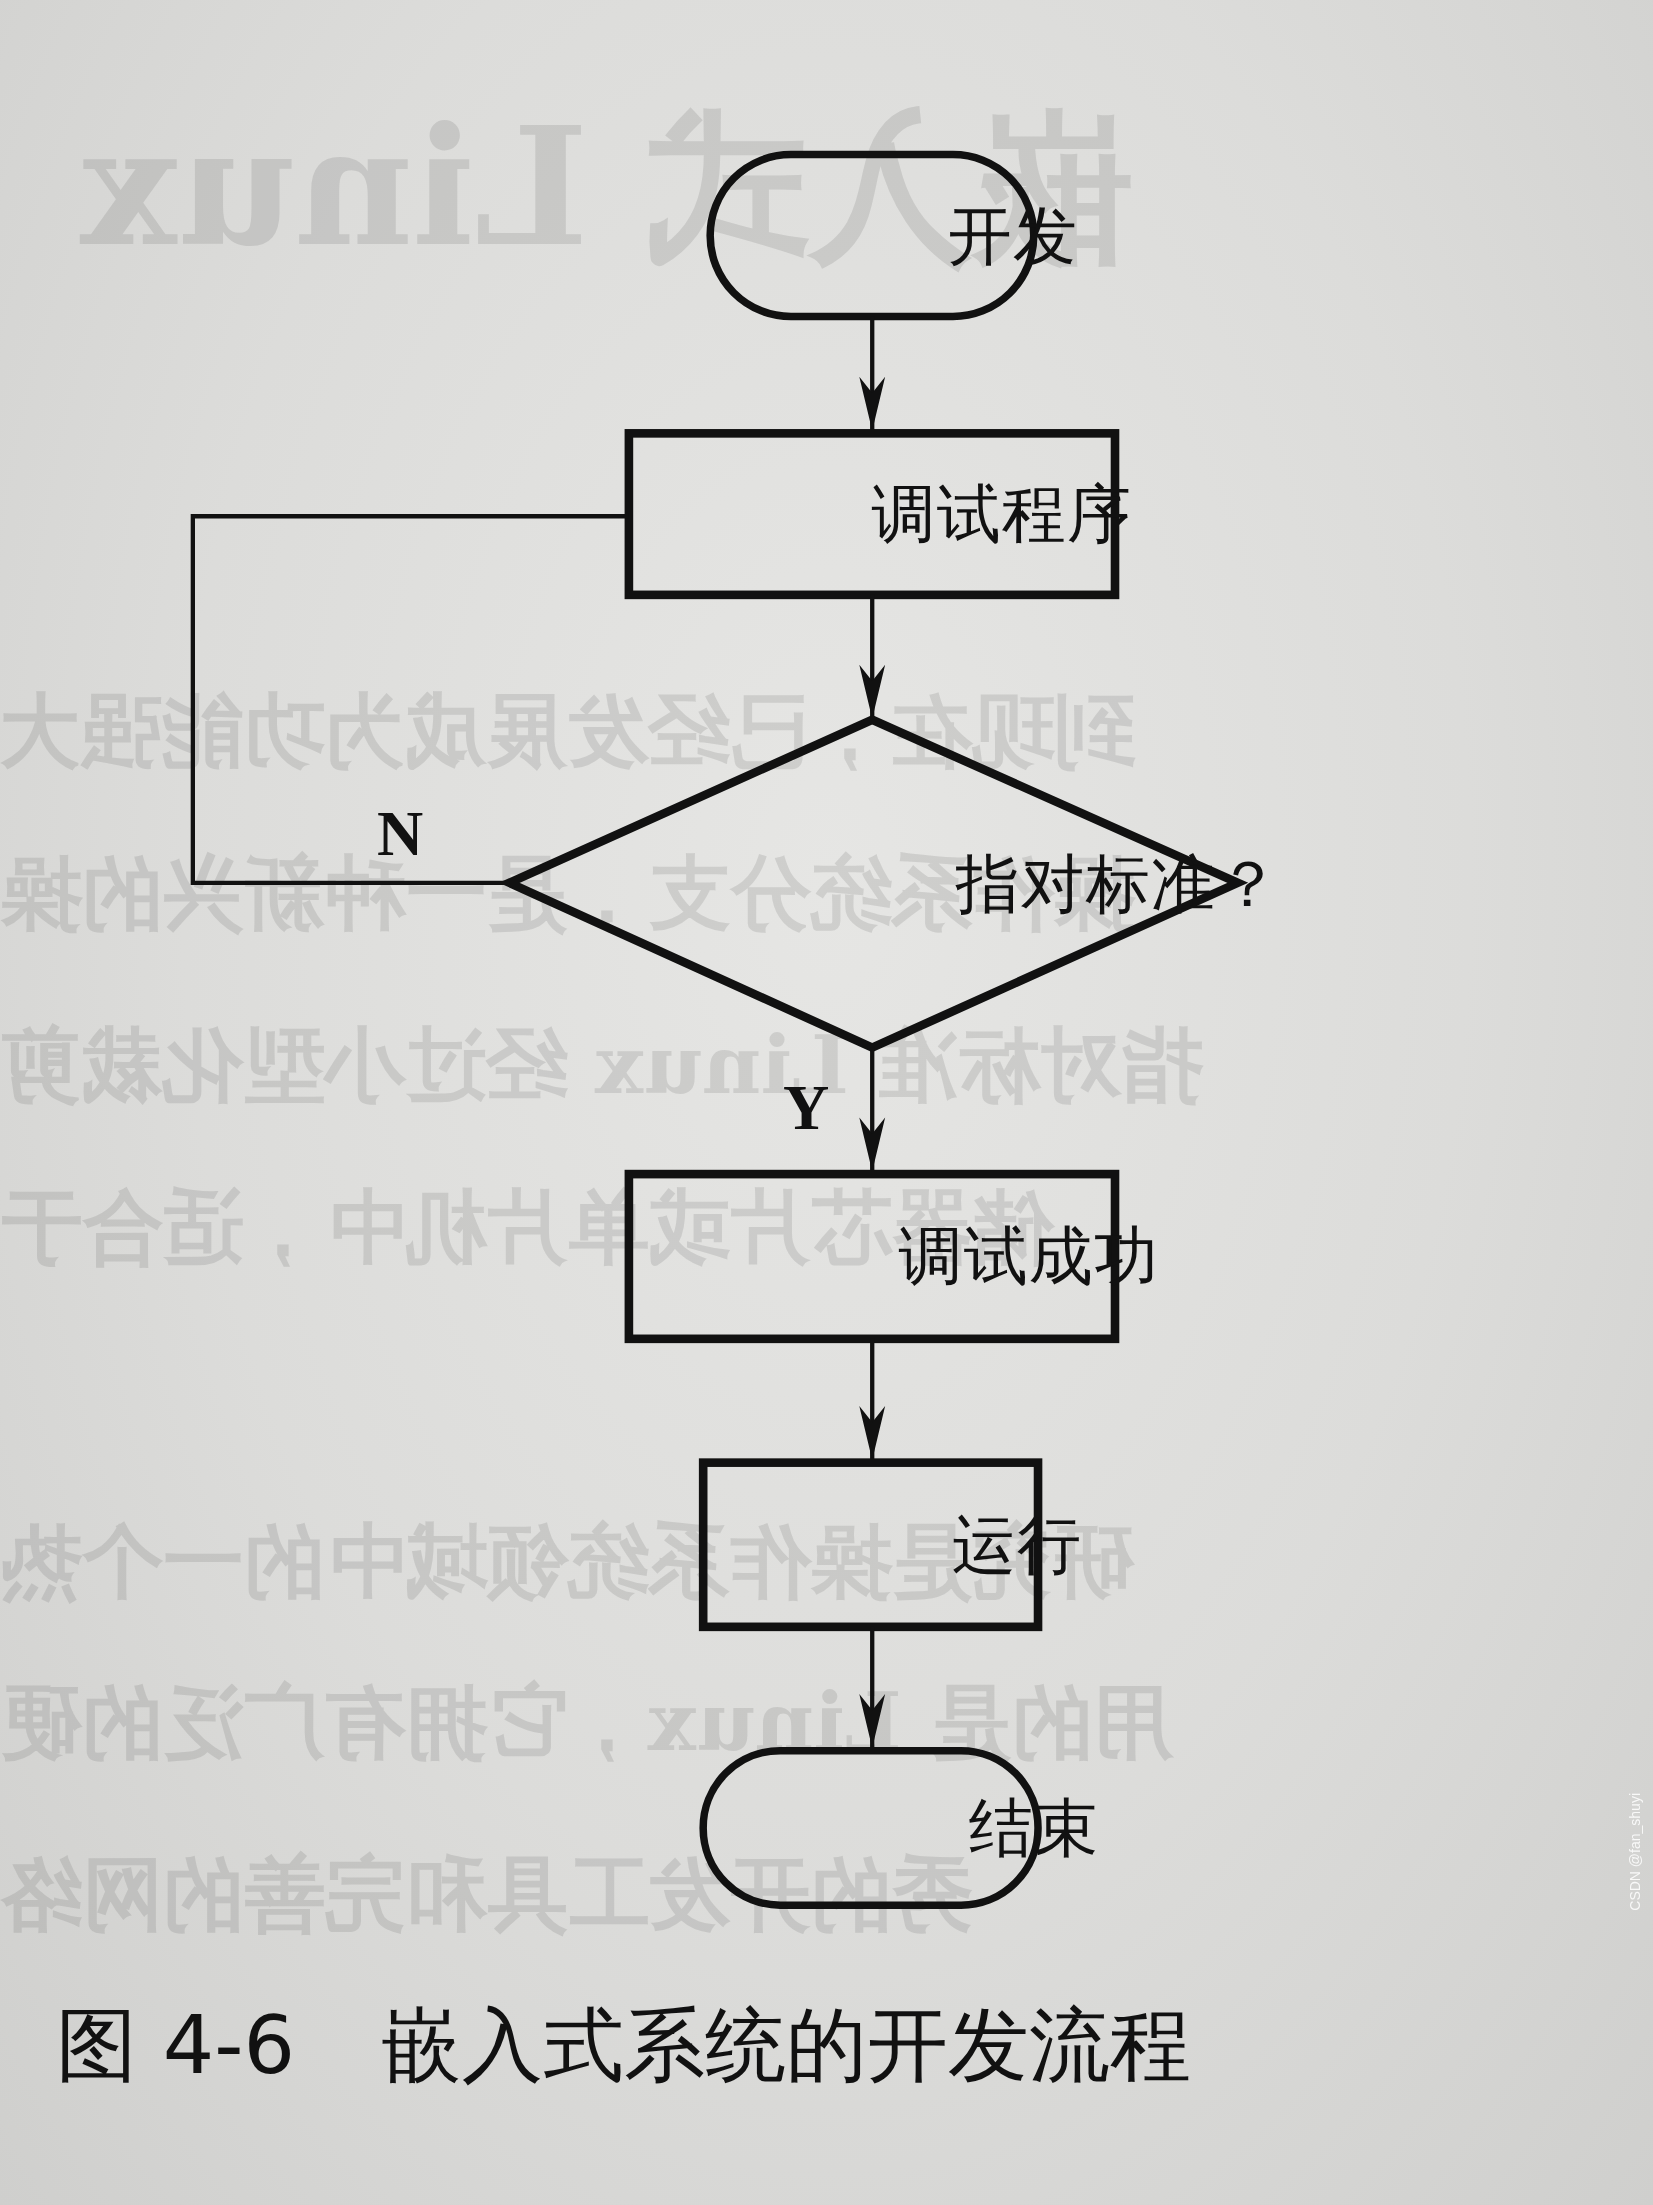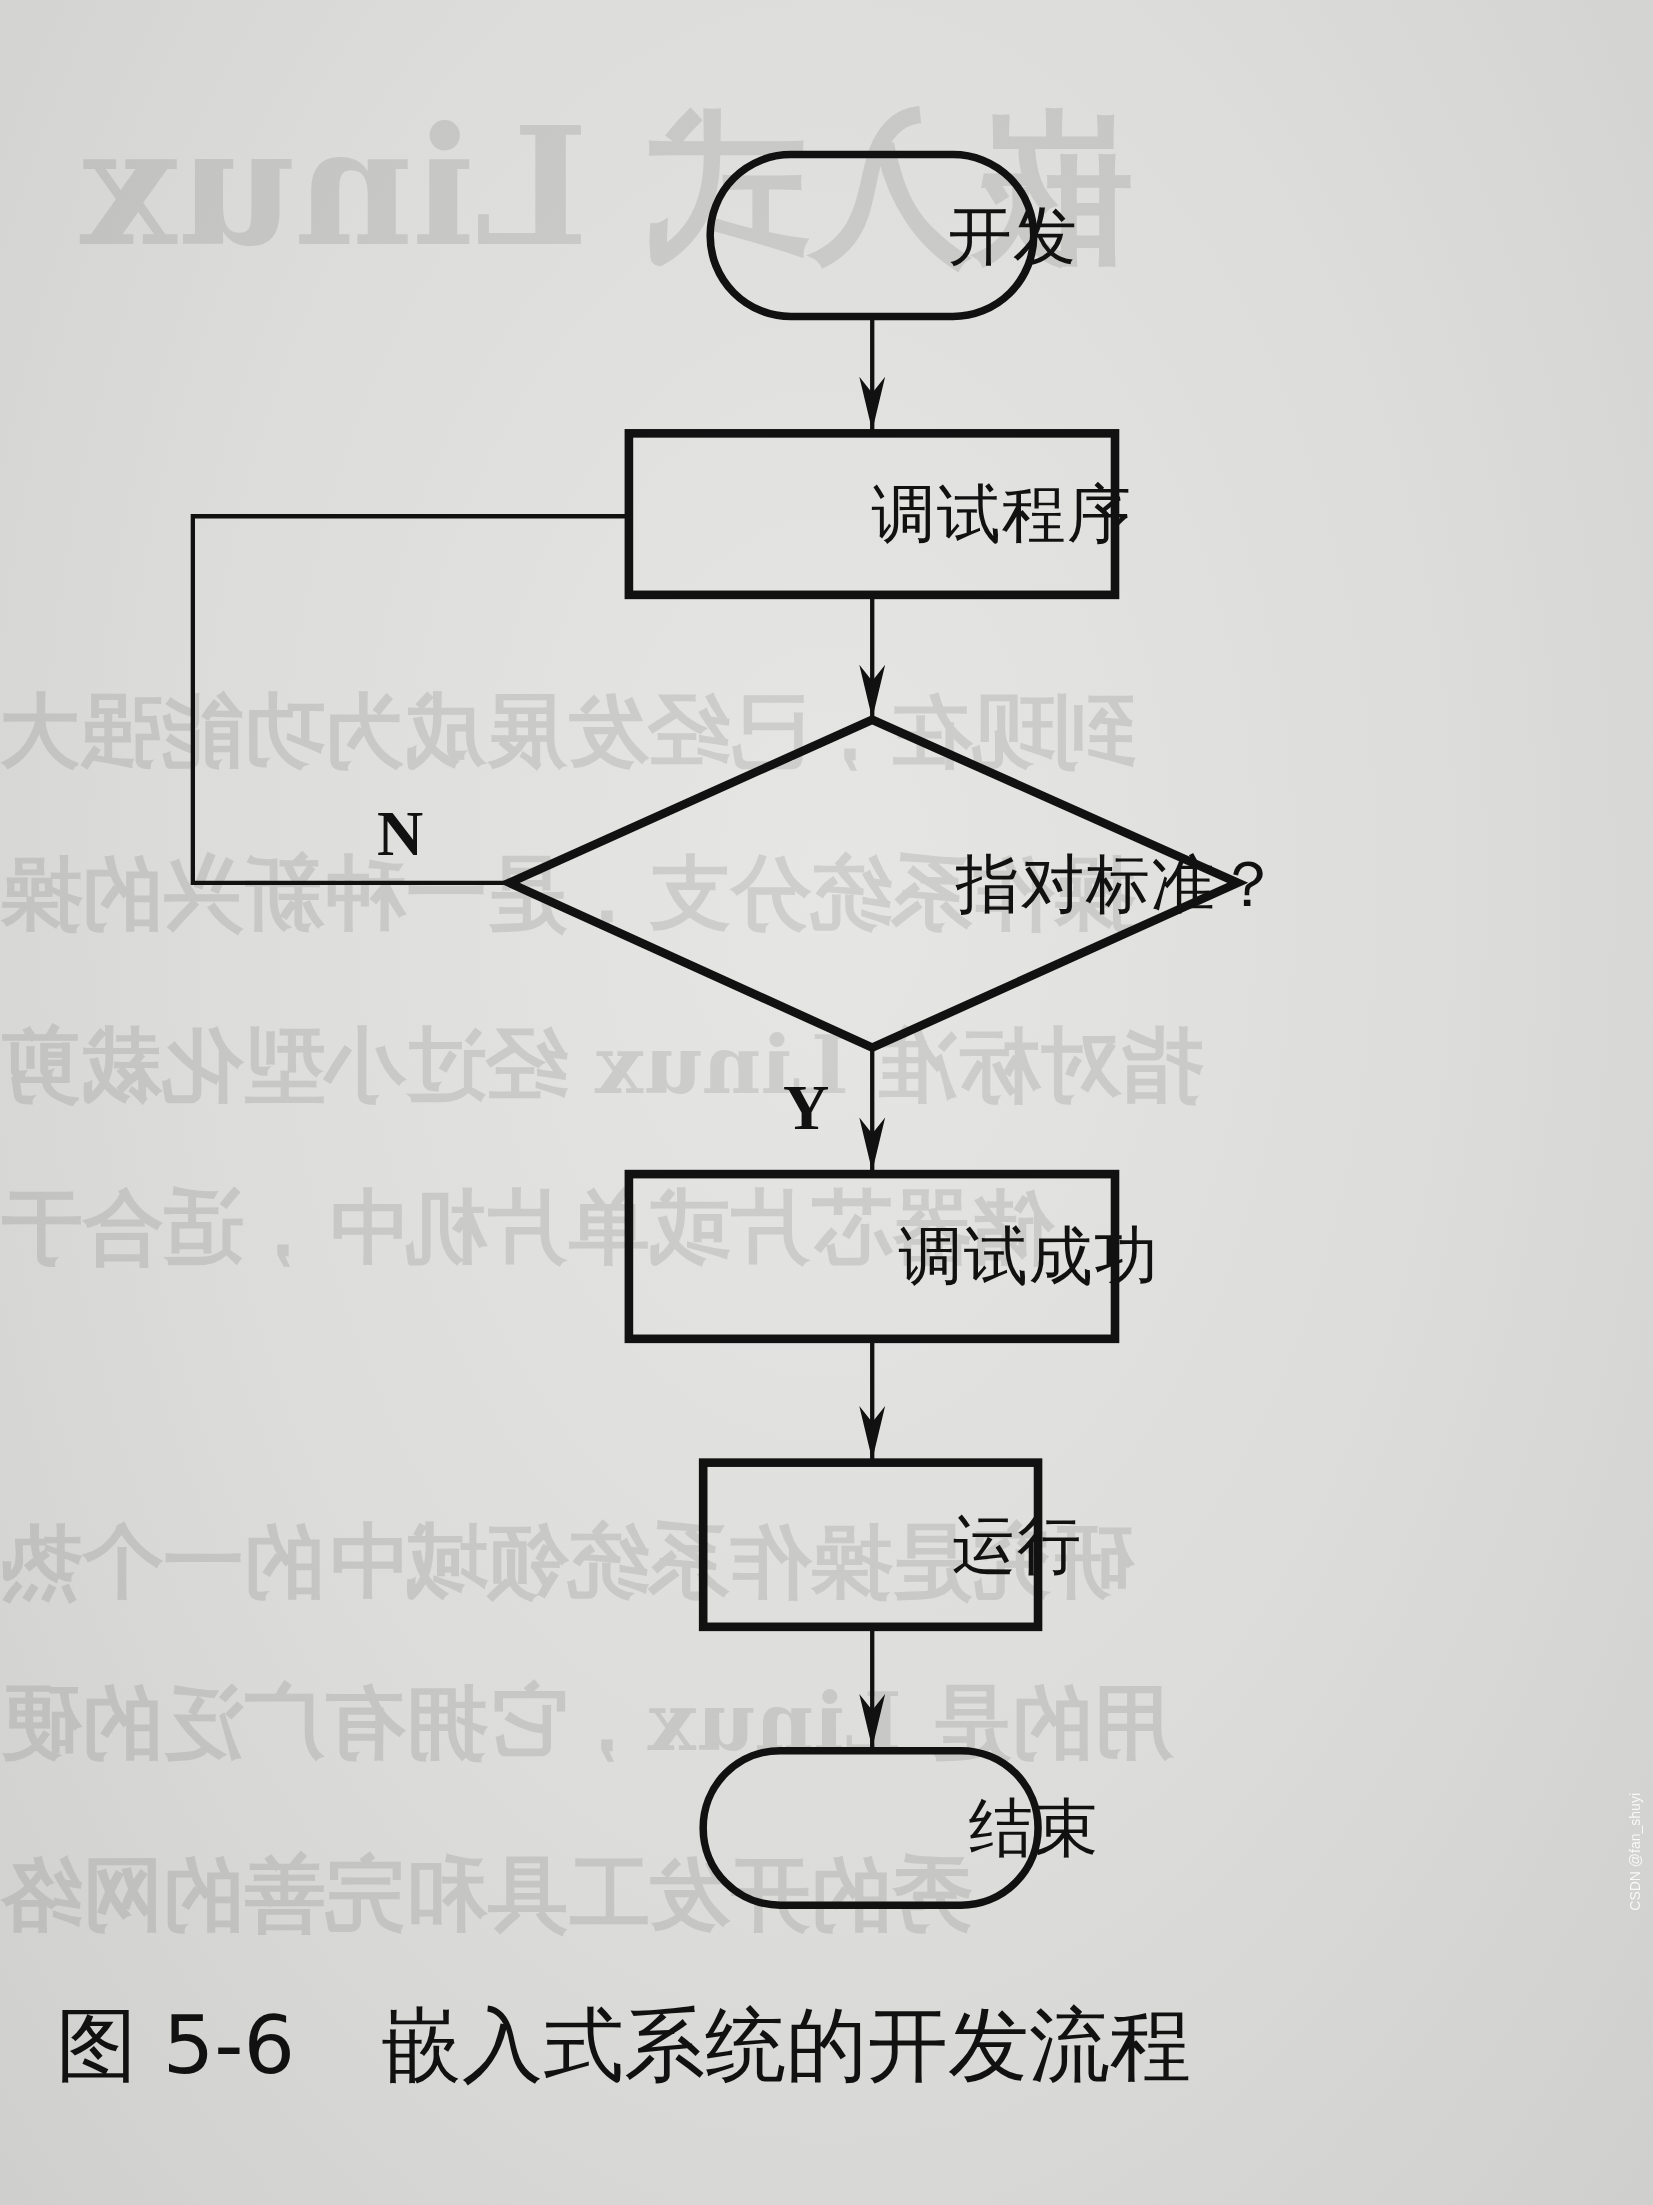--- a/index.html
+++ b/index.html
@@ -93,17 +93,17 @@
   <span>运行</span>
 </div>
 <div class="node-label" style="left:720px;top:1751px;width:335px;height:155px;">
   <span>结束</span>
 </div>
 
 <div class="yn" style="left:377px;top:797px;">N</div>
 <div class="yn" style="left:783px;top:1071px;">Y</div>
 
 <div class="caption">
-  <span class="num">图 5-6</span><span>嵌入式系统的开发流程</span>
+  <span class="num">图 4-6</span><span>嵌入式系统的开发流程</span>
 </div>
 
 <div class="wm">CSDN @fan_shuyi</div>
 
 
 </body></html>

